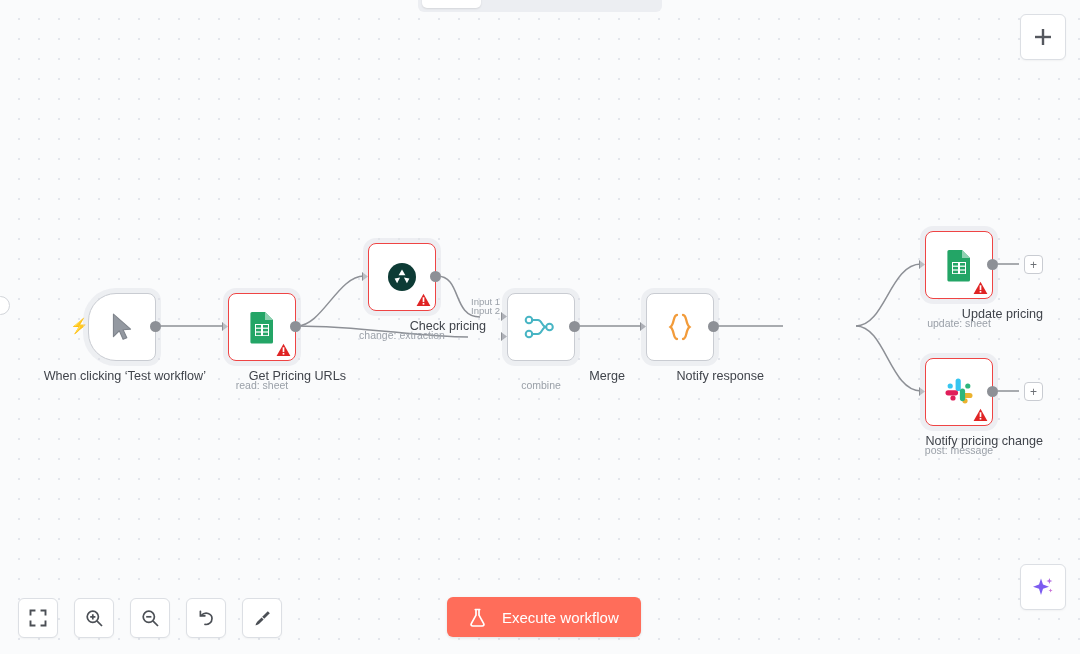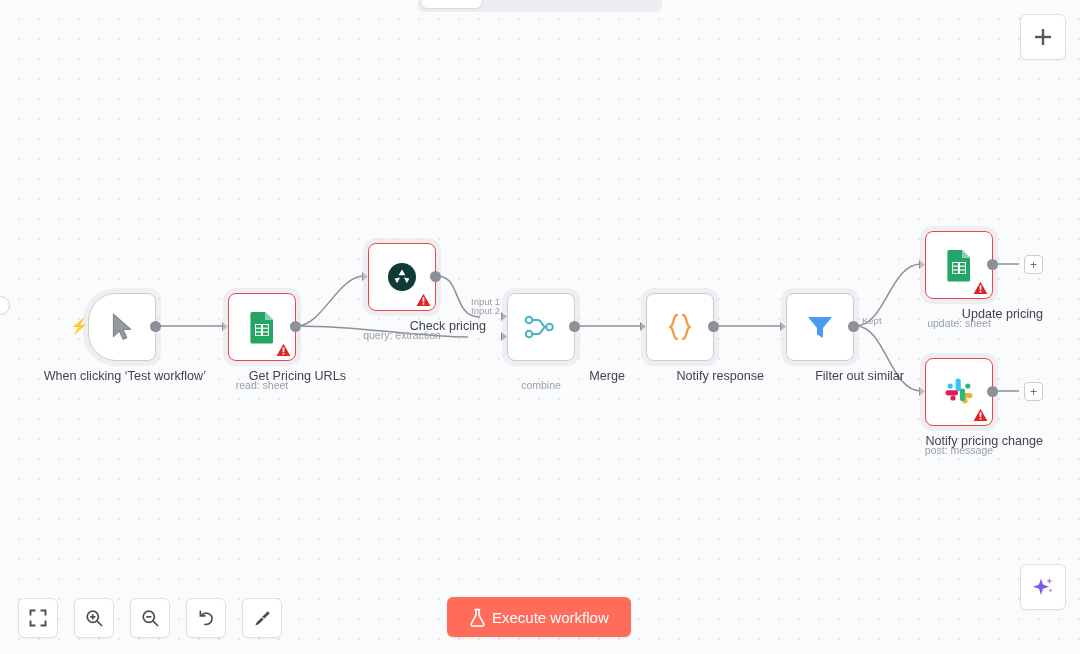--- a/index.html
+++ b/index.html
@@ -159,21 +159,21 @@
     position: absolute;
     left: 447px; top: 597px;
     height: 40px;
     padding: 0 22px;
     background: #ff6d5a;
     border: none;
     border-radius: 6px;
     color: #ffffff;
     font-size: 15px;
     font-family: "Liberation Sans", sans-serif;
-    display: flex; align-items: center; gap: 6px;
+    display: flex; align-items: center; gap: 16px;
     box-shadow: 0 1px 3px rgba(0,0,0,.10);
     cursor: pointer;
   }
 
   .edge-circle {
     position: absolute;
     left: -9px; top: 296px;
     width: 17px; height: 17px;
     border: 1.4px solid #d2d5da;
     border-radius: 50%;
@@ -272,21 +272,21 @@
         <circle cx="15" cy="17.3" r="1.5" fill="#0d3b35"></circle>
       </svg>
       <svg class="warn" viewBox="0 0 16 15">
         <path d="M8,0.8 L15.4,14 H0.6 Z" fill="#e02424"></path>
         <rect x="7.1" y="4.6" width="1.8" height="5" fill="#fff"></rect>
         <rect x="7.1" y="10.6" width="1.8" height="1.8" fill="#fff"></rect>
       </svg>
       <div class="dot-out" style="right:-6px; top:27px;"></div>
     </div>
     <div class="node-label">Check pricing</div>
-    <div class="node-sub">query: extraction</div>
+    <div class="node-sub">change: extraction</div>
   </div>
 
   <div class="node" style="left:507px; top:293px;">
     <div class="io-label" style="left:-36px; top:-8px;margin-top:11px;">Input 1</div>
     <div class="io-label" style="left:-36px; top:12px;">Input 2</div>
     <svg class="in-arrow" style="left:-7px; top:17px;" viewBox="0 0 13 13">
       <path d="M1,2 L7,6.5 L1,11 Z" fill="#8d9096"></path>
         <rect x="7" y="1" width="4" height="11" fill="#8d9096"></rect>
     </svg>
     <svg class="in-arrow" style="left:-7px; top:37px;" viewBox="0 0 13 13">
@@ -319,34 +319,20 @@
         <g fill="none" stroke="#f29b3a" stroke-width="2.3" stroke-linecap="round">
           <path d="M12,4 C8,4 9.5,13 5.5,16 C9.5,19 8,28 12,28"></path>
           <path d="M18,4 C22,4 20.5,13 24.5,16 C20.5,19 22,28 18,28"></path>
         </g>
       </svg>
       <div class="dot-out" style="right:-6px; top:27px;"></div>
     </div>
     <div class="node-label">Notify response</div>
   </div>
 
-  <div class="node" style="left:786px; top:293px;">
-    <svg class="in-arrow" style="left:-7px; top:27px;" viewBox="0 0 13 13">
-      <path d="M1,2 L7,6.5 L1,11 Z" fill="#8d9096"></path>
-        <rect x="7" y="1" width="4" height="11" fill="#8d9096"></rect>
-    </svg>
-    <div class="node-box">
-      <svg width="30" height="30" viewBox="0 0 30 30">
-        <path d="M3,5 H27 L18,16 V26 L12,22.5 V16 Z" fill="#4a9bf5"></path>
-      </svg>
-      <div class="dot-out" style="right:-6px; top:27px;"></div>
-    </div>
-    <div class="io-label" style="left:76px; top:22px;">Kept</div>
-    <div class="node-label">Filter out similar</div>
-  </div>
 
   <div class="node" style="left:925px; top:231px;">
     <svg class="in-arrow" style="left:-7px; top:27px;" viewBox="0 0 13 13">
       <path d="M1,2 L7,6.5 L1,11 Z" fill="#8d9096"></path>
         <rect x="7" y="1" width="4" height="11" fill="#8d9096"></rect>
     </svg>
     <div class="node-box error">
       <svg width="28" height="33" viewBox="0 0 28 33">
         <path d="M4,1 h13 l8,8 v22 a1.6,1.6 0 0 1 -1.6,1.6 h-19.8 A1.6,1.6 0 0 1 2.4,31 V2.6 A1.6,1.6 0 0 1 4,1 z" fill="#23a566"></path>
         <path d="M17,1 l8,8 h-8 z" fill="#8ed1b1"></path>

